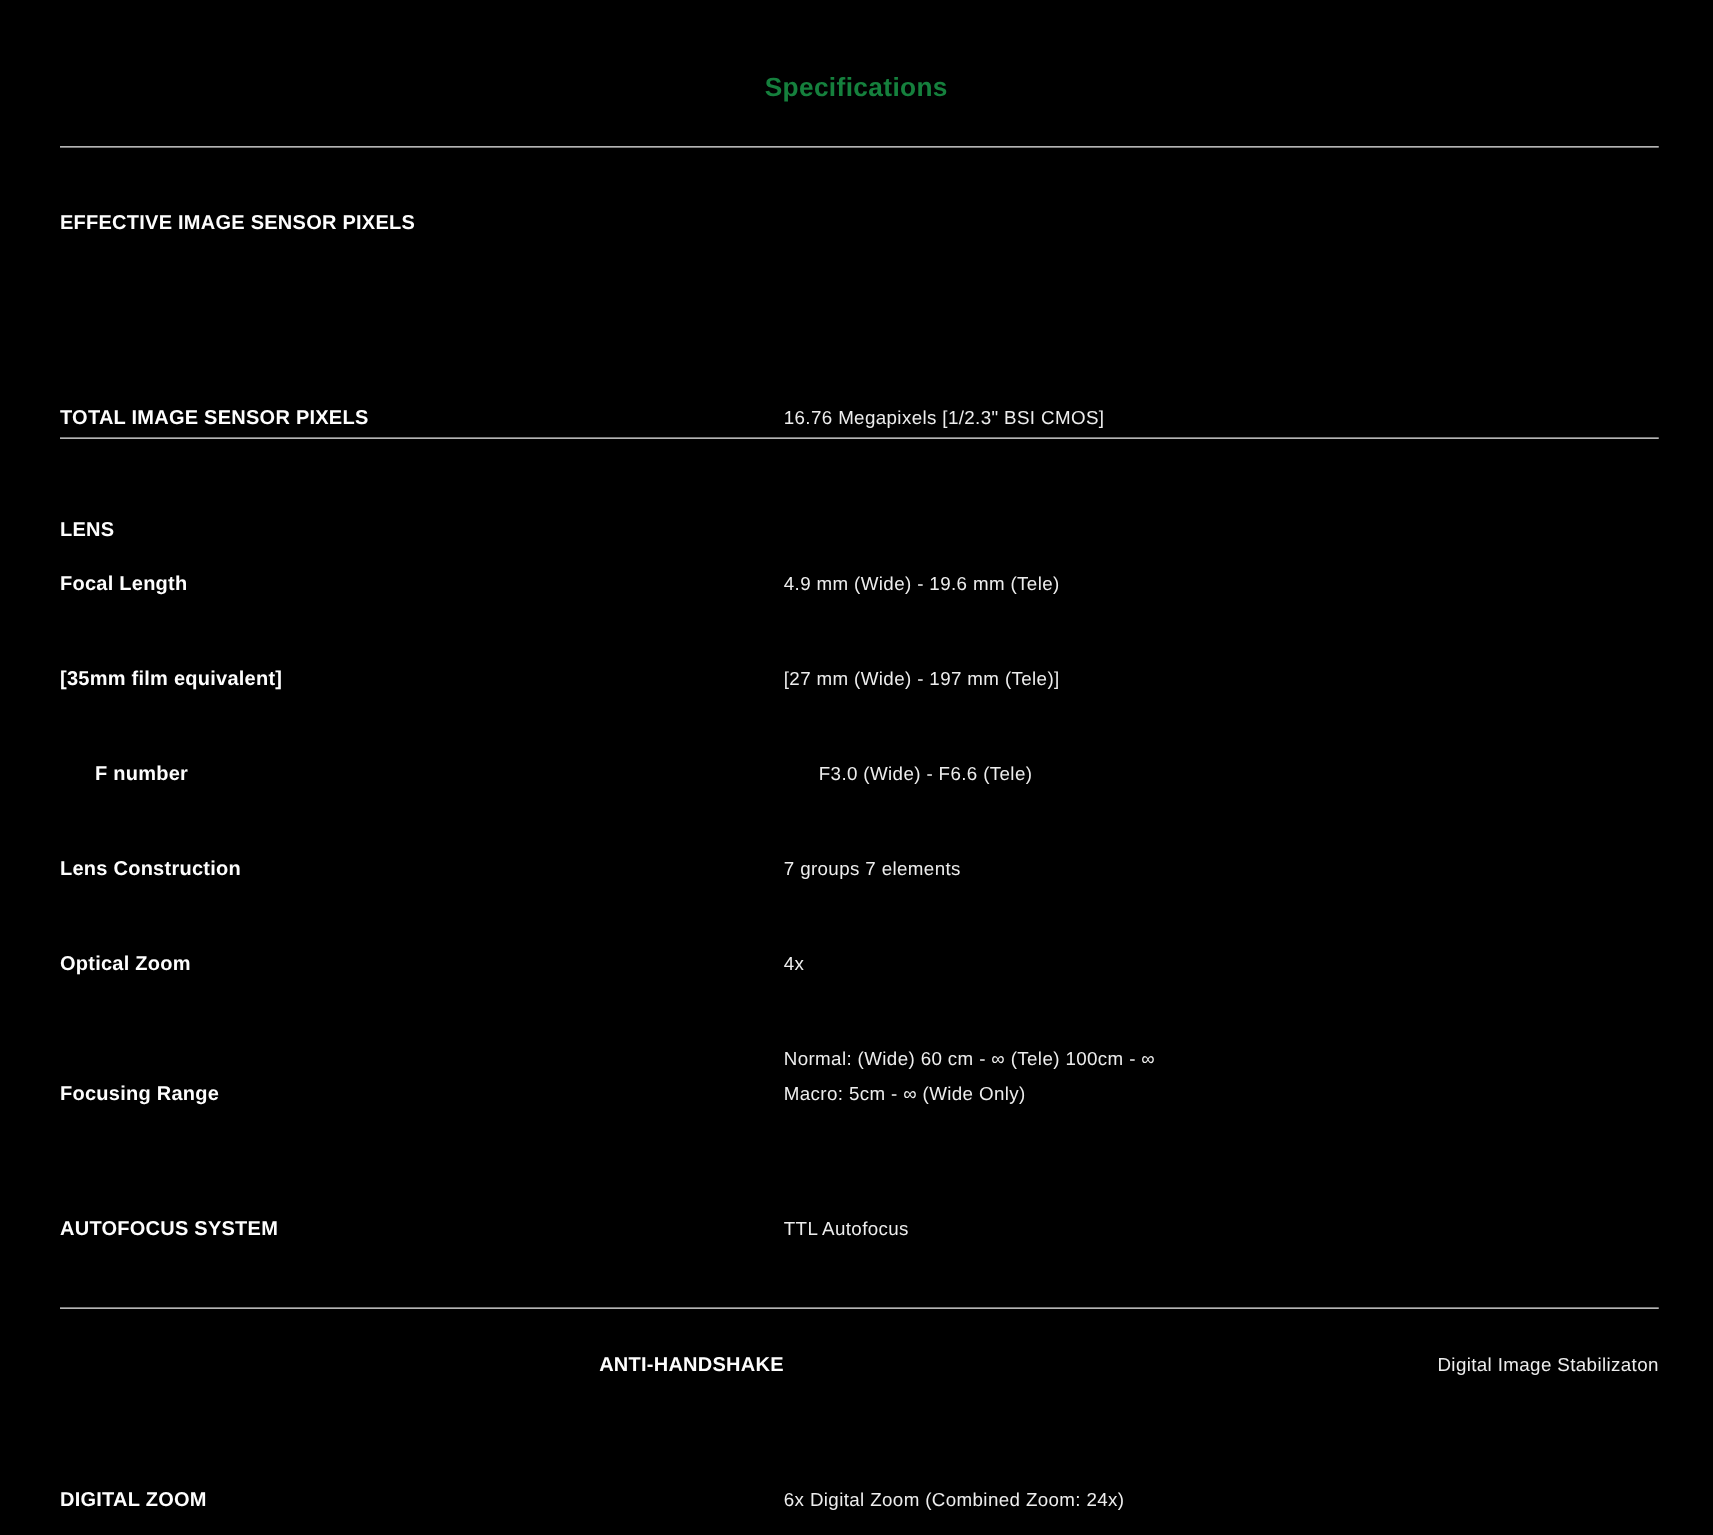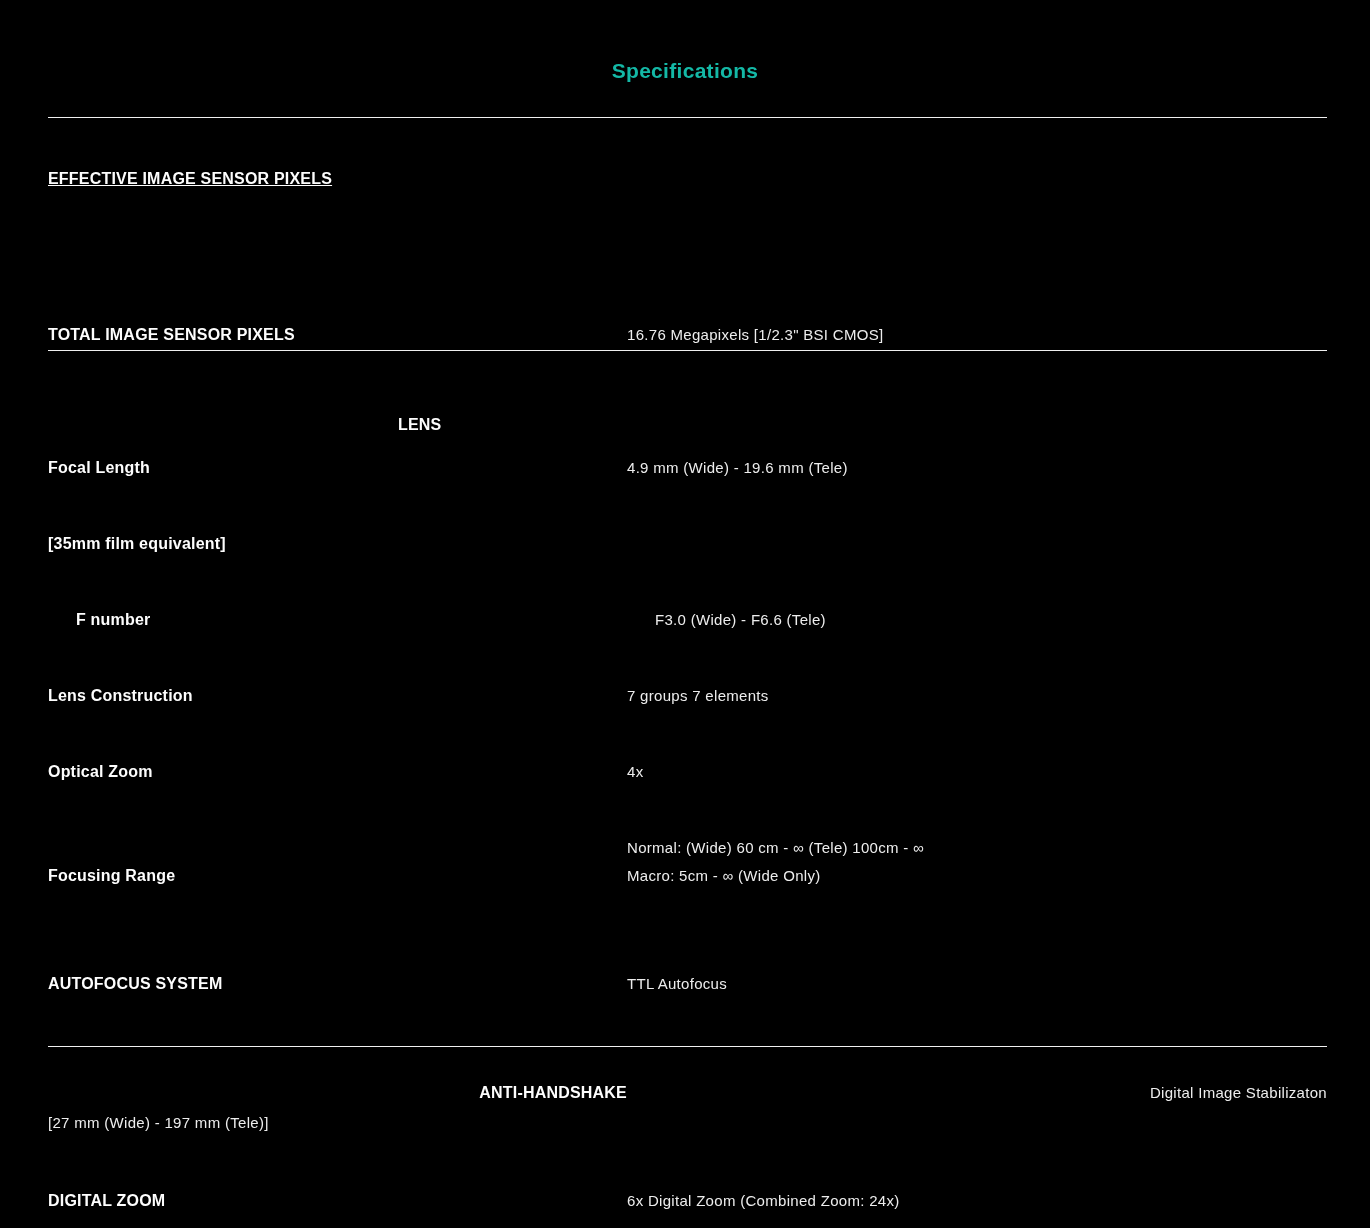--- a/index.html
+++ b/index.html
@@ -19,21 +19,21 @@
   .title {
     position: absolute;
     top: 43px;
     left: 0;
     right: 0;
     text-align: center;
     font-size: 21px;
     font-weight: 700;
     letter-spacing: 0.3px;
     line-height: 28px;
-    color: #14b8a6;
+    color: #15803d;
   }
   .rule {
     position: absolute;
     left: 48px;
     width: 1279px;
     height: 1px;
     background: #f0f0f0;
   }
   .rule-1 { top: 117px; }
   .rule-2 { top: 350px; }
@@ -54,25 +54,25 @@
     color: #fdfdfd;
   }
   .row .value {
     flex: 1 1 auto;
     font-size: 15px;
     font-weight: 400;
     letter-spacing: 0.3px;
     line-height: 28px;
     color: #ededed;
   }
-  .row-effective-pixels  { top: 165px; text-decoration: underline; }
+  .row-effective-pixels  { top: 165px; }
   .row-total-pixels      { top: 273px; margin-top: 48px; }
-  .row-lens-section      { top: 411px; justify-content: center; }
+  .row-lens-section      { top: 411px; }
   .row-focal-length      { top: 454px; }
-  .row-film-equivalent   { top: 530px; flex-direction: column; }
+  .row-film-equivalent   { top: 530px; }
   .row-f-number          { top: 606px; margin-left: 28px; }
   .row-lens-construction { top: 682px; }
   .row-optical-zoom      { top: 758px; }
   .row-focusing-range    { top: 834px; align-items: flex-end; }
   .row-autofocus         { top: 970px; }
   .row-anti-handshake    { top: 1079px; text-align: right; }
   .row-digital-zoom      { top: 1187px; }
   .value-line { display: block; }
 </style>
 </head>

